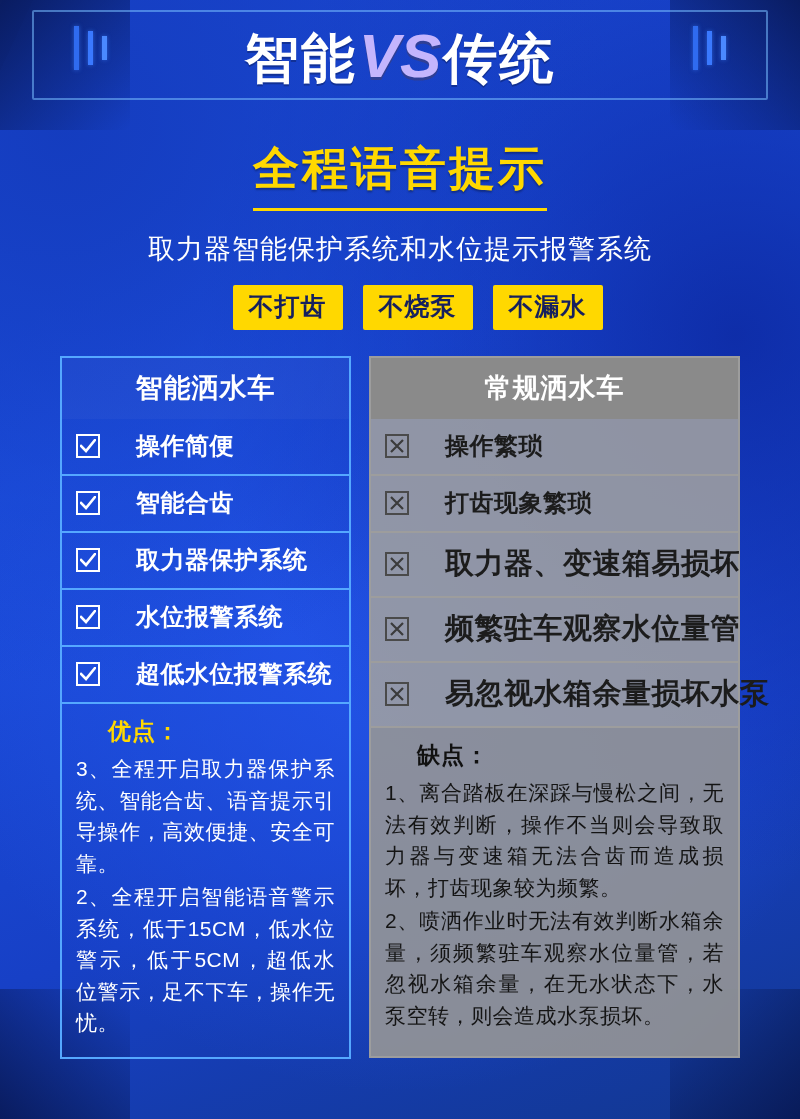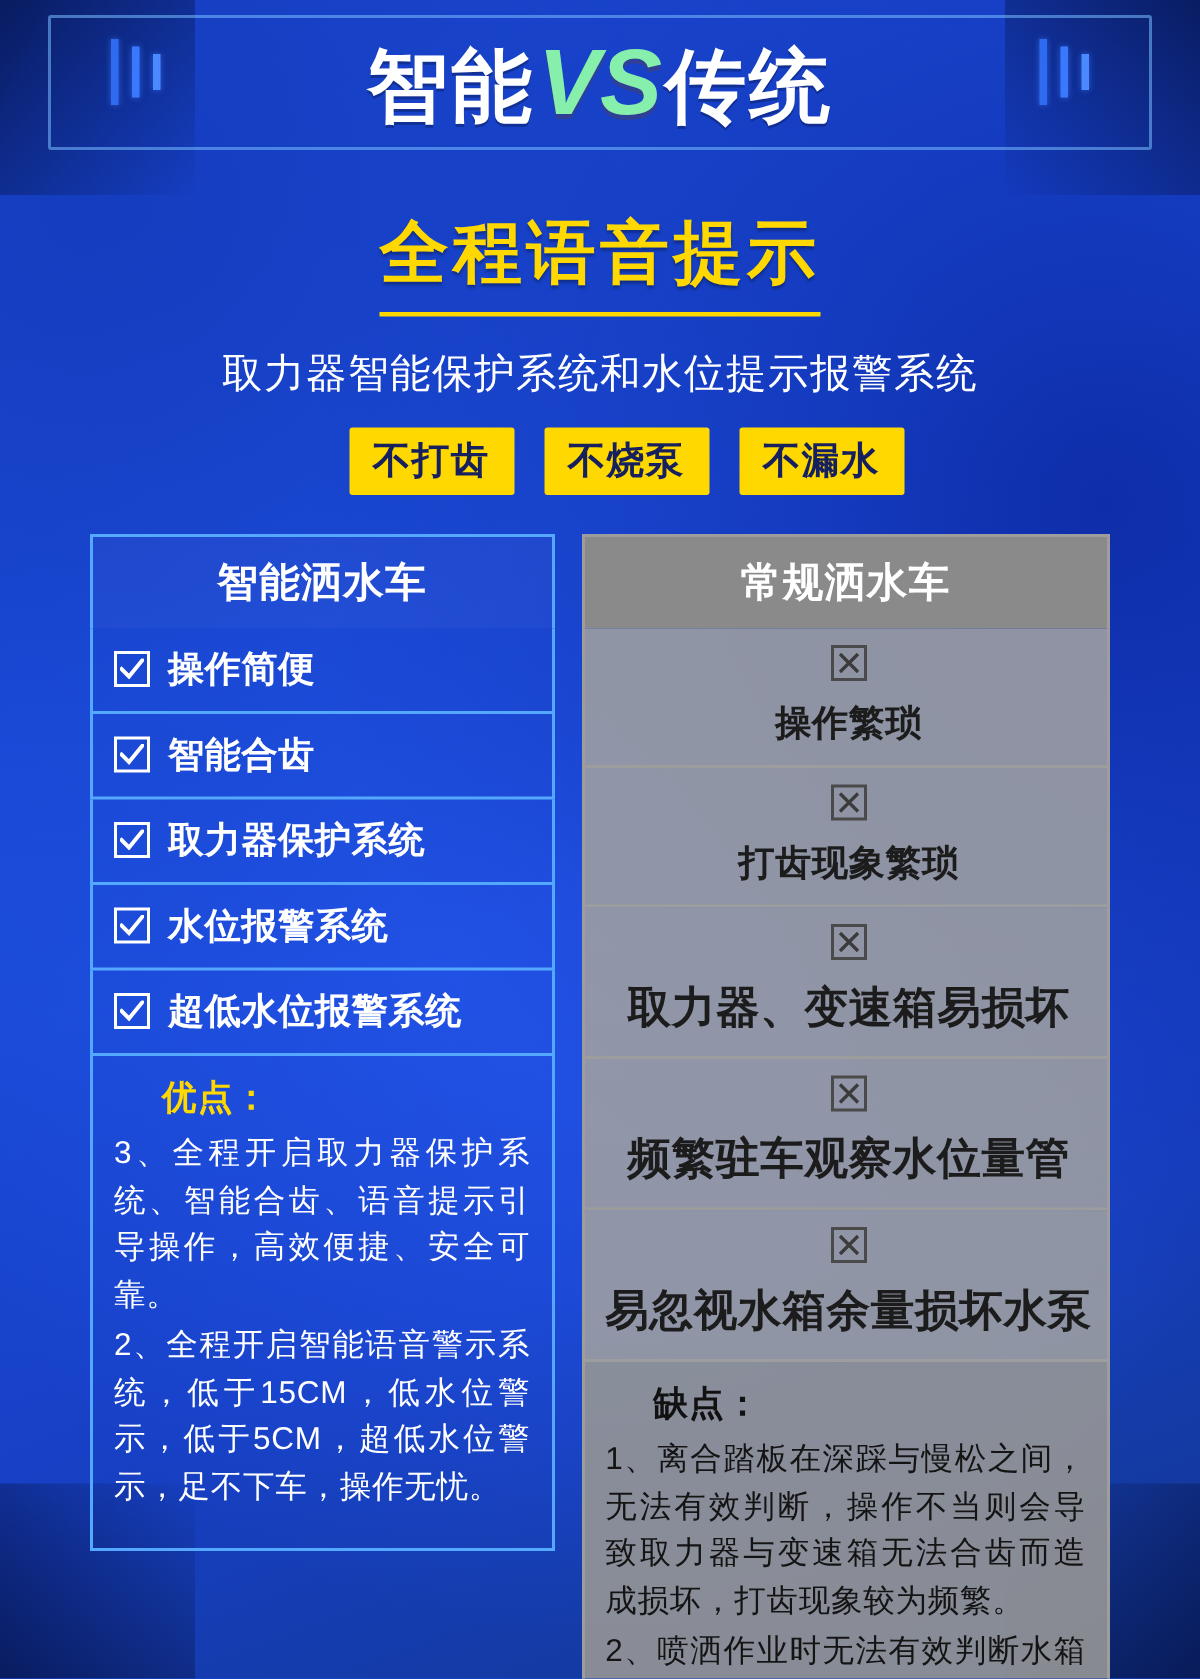--- a/index.html
+++ b/index.html
@@ -103,21 +103,21 @@
     position: relative;
     font-size: 54px;
     font-weight: bold;
     color: #ffffff;
     letter-spacing: 2px;
     line-height: 1;
     text-shadow: 0 2px 0 rgba(0,0,0,0.25);
     white-space: nowrap;
   }
   .main-title .vs {
-    color: #86efac;
+    color: #c4b5fd;
     font-size: 62px;
     font-style: italic;
     letter-spacing: 0;
     padding: 0 2px;
     text-shadow: 0 3px 0 rgba(120,60,0,0.25);
   }
 
   
   .subtitle-block {
     text-align: center;
@@ -193,21 +193,20 @@
     display: flex;
     align-items: center;
     gap: 12px;
     padding: 11px 10px 12px 14px;
     box-sizing: border-box;
     min-height: 44px;
   }
   .col.normal .feat {
     border-color: #9d9d9d;
     background: rgba(160,160,160,0.88);
-    flex-direction: column;
   }
   .feat .box {
     width: 24px;
     height: 24px;
     flex: 0 0 24px;
     border: 2px solid #ffffff;
     box-sizing: border-box;
     display: flex;
     align-items: center;
     justify-content: center;
@@ -224,20 +223,21 @@
   .col.normal .feat .box {
     border-color: #4a4a4a;
     color: #4a4a4a;
   }
   .feat .txt {
     font-size: 24px;
     font-weight: bold;
     color: #ffffff;
     letter-spacing: 0.5px;
     white-space: nowrap;
+    margin-left: 24px;
   }
   .col.normal .feat .txt {
     color: #1c1c1c;
   }
   .col.normal .feat.tight .txt { font-size: 29px; }
 
   
   .note {
     border: 2px solid #55a8ff;
     border-top: none;

